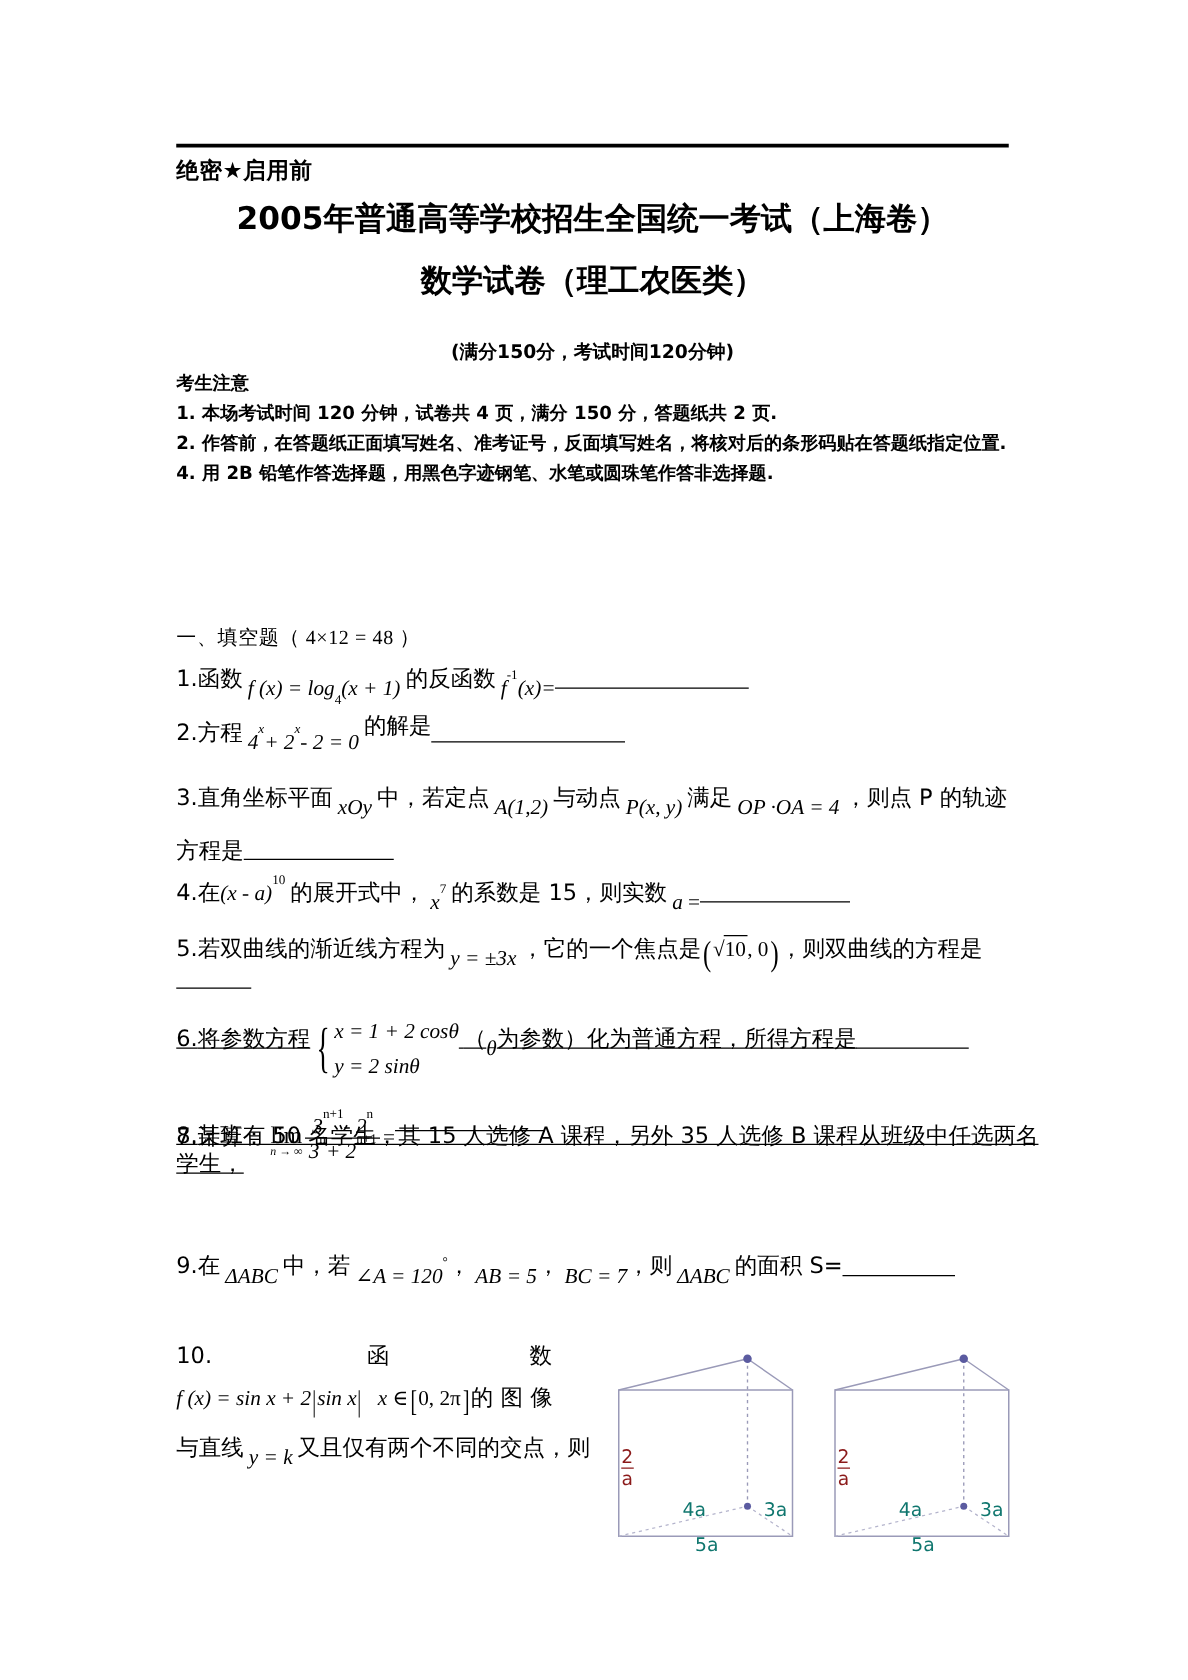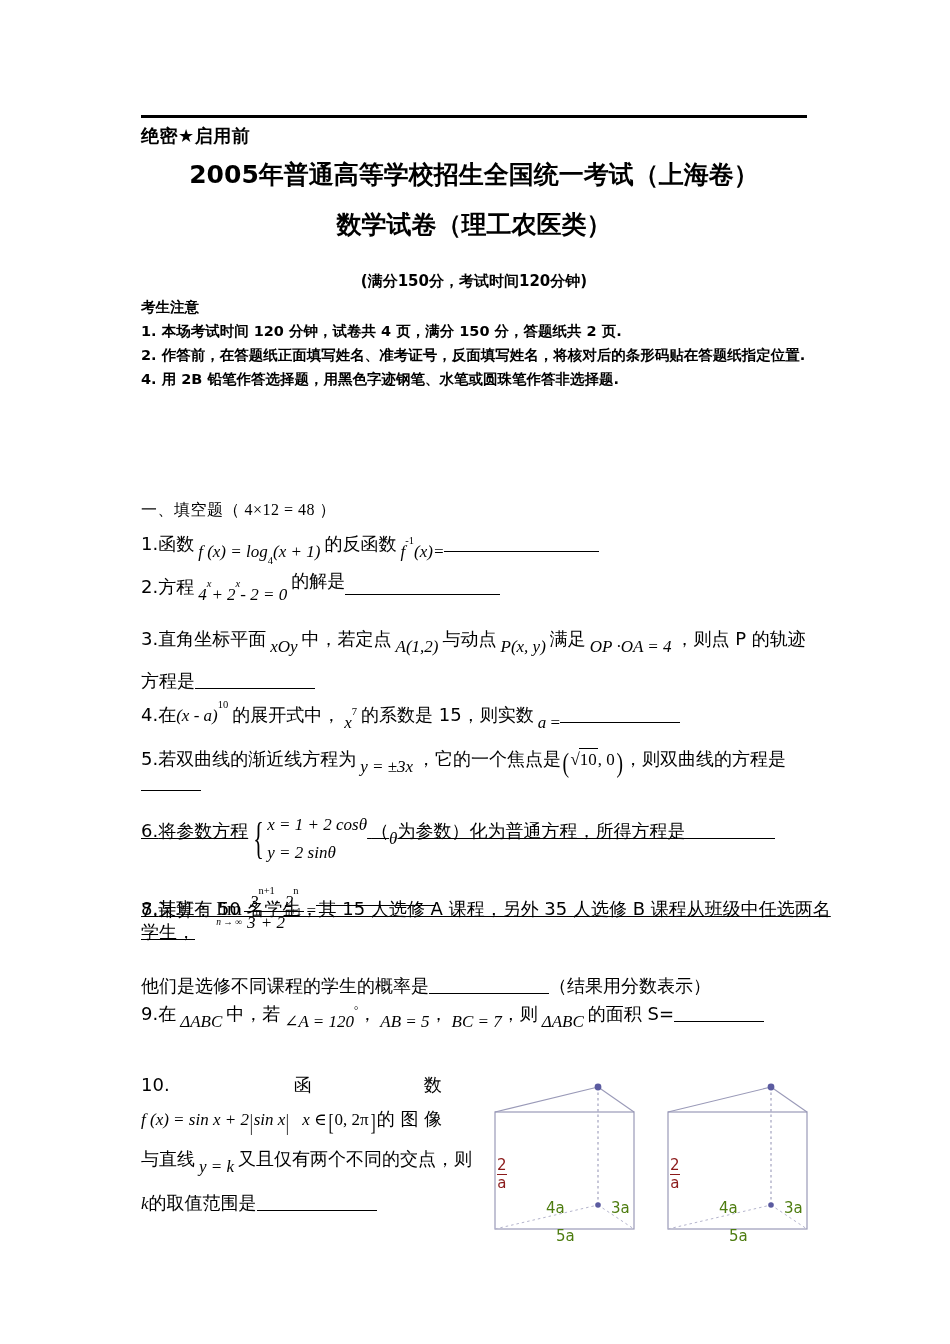--- a/index.html
+++ b/index.html
@@ -193,21 +193,21 @@
     line-height: 28px;
   }
   
   .figure {
     position: absolute;
     width: 145px;
     height: 170px;
   }
   .fig-label {
     position: absolute;
-    color: #4d7c0f;
+    color: #0f766e;
     font-family: "DejaVu Sans", "Liberation Sans", sans-serif;
     font-size: 15px;
     font-weight: normal;
   }
   .fig-frac {
     position: absolute;
     color: #8b1a1a;
     font-family: "DejaVu Sans", "Liberation Sans", sans-serif;
     font-size: 15px;
     text-align: center;
@@ -288,23 +288,20 @@
   </div>
 
   <div class="q" style="top:892px;">
     <span class="cn"><span>7.</span><span>计算：</span></span>
     <span class="limop"><span class="lt">lim</span><span class="lb">n → ∞</span></span><span class="frac mth"><span class="num"><span>3</span><sup class="n">n+1</sup><span>- 2</span><sup class="n">n</sup></span><span class="den"><span>3</span><sup class="n">n</sup><span>+ 2</span><sup class="n">n+1</sup></span></span><span class="mth mthu">=</span><span class="blank b-m" style="vertical-align:10px"></span>
   </div>
 
   <div class="q" style="top:898px;text-decoration:underline;">
     <span class="cn"><span>8.</span><span>某班有 50 名学生，其 15 人选修 A 课程，另外 35 人选修 B 课程从班级中任选两名学生，</span></span>
   </div>
-  <div class="q" style="top:975px;">
-    <span class="cn">他们是选修不同课程的学生的概率是</span><span class="blank b-m"></span><span class="cn">（结果用分数表示）</span>
-  </div>
 
   <div class="q" style="top:999px;">
     <span class="cn"><span>9.</span><span>在</span></span>
     <span class="mth lower">ΔABC</span>
     <span class="cn">中，若</span>
     <span class="mth lower"><span>∠A = 120</span><sup class="n">°</sup></span><span class="cn">，</span>
     <span class="mth lower">AB = 5</span><span class="cn">，</span>
     <span class="mth lower">BC = 7</span><span class="cn">，则</span>
     <span class="mth lower">ΔABC</span>
     <span class="cn">的面积 S=</span><span class="blank b-s"></span>
@@ -316,23 +313,20 @@
     <span class="cn" style="margin-left:108px;">数</span>
   </div>
   <div class="q" style="top:1108px; width:350px;">
     <span class="mth"><span>f (x) = sin x + 2</span><span class="brkt">|</span><span>sin x</span><span class="brkt">|</span></span>
     <span class="mth" style="margin-left:8px;"><span>x ∈</span><span class="brkt">[</span><span class="mthu">0, 2π</span><span class="brkt">]</span></span><span class="cn">的 图 像</span>
   </div>
   <div class="q" style="top:1148px; width:350px;">
     <span class="cn">与直线</span>
     <span class="mth lower">y = k</span>
     <span class="cn">又且仅有两个不同的交点，则</span>
-  </div>
-  <div class="q" style="top:1192px; width:350px;">
-    <span class="mth">k</span><span class="cn">的取值范围是</span><span class="blank b-m"></span>
   </div>
 
   <div class="figure" style="left:493px; top:1075px;">
     <svg width="145" height="170" viewBox="0 0 145 170">
 
       <rect x="2" y="37" width="139" height="117" fill="none" stroke="#9a9ab8" stroke-width="1.2"></rect>
 
       <line x1="2" y1="37" x2="105" y2="12" stroke="#9a9ab8" stroke-width="1.1"></line>
       <line x1="105" y1="12" x2="141" y2="37" stroke="#9a9ab8" stroke-width="1.1"></line>
 

